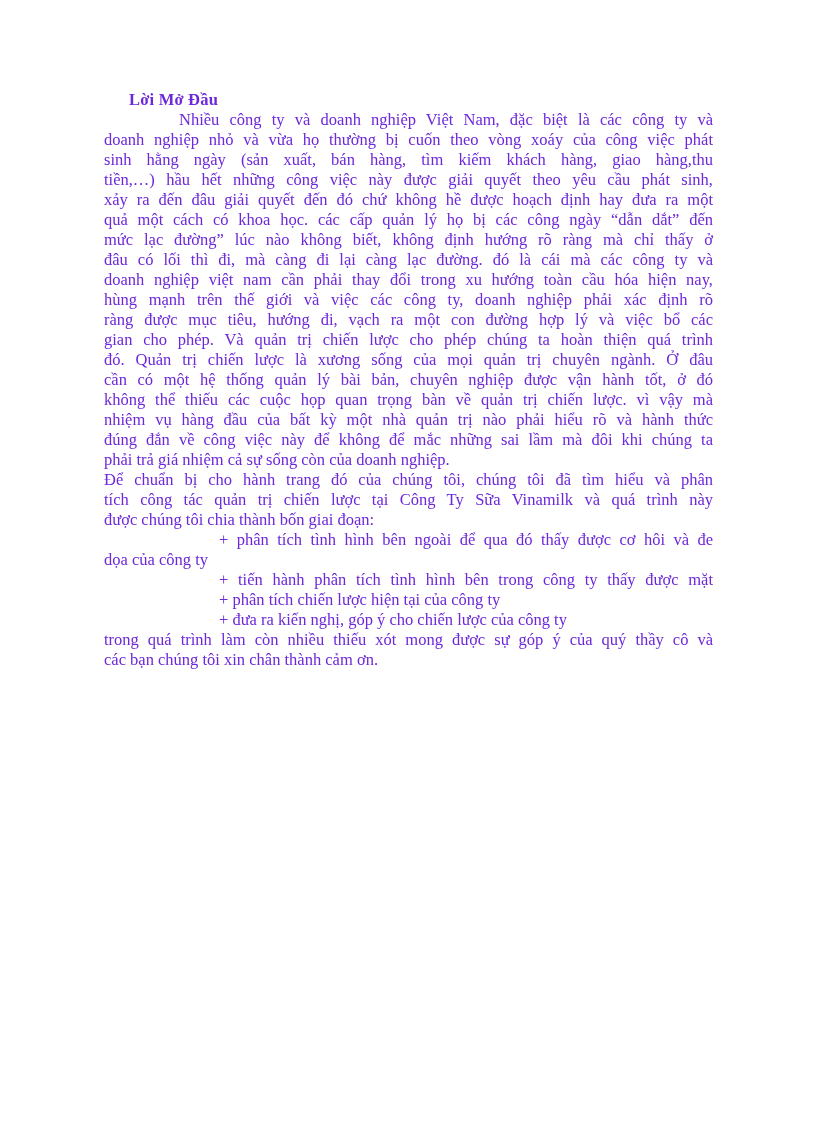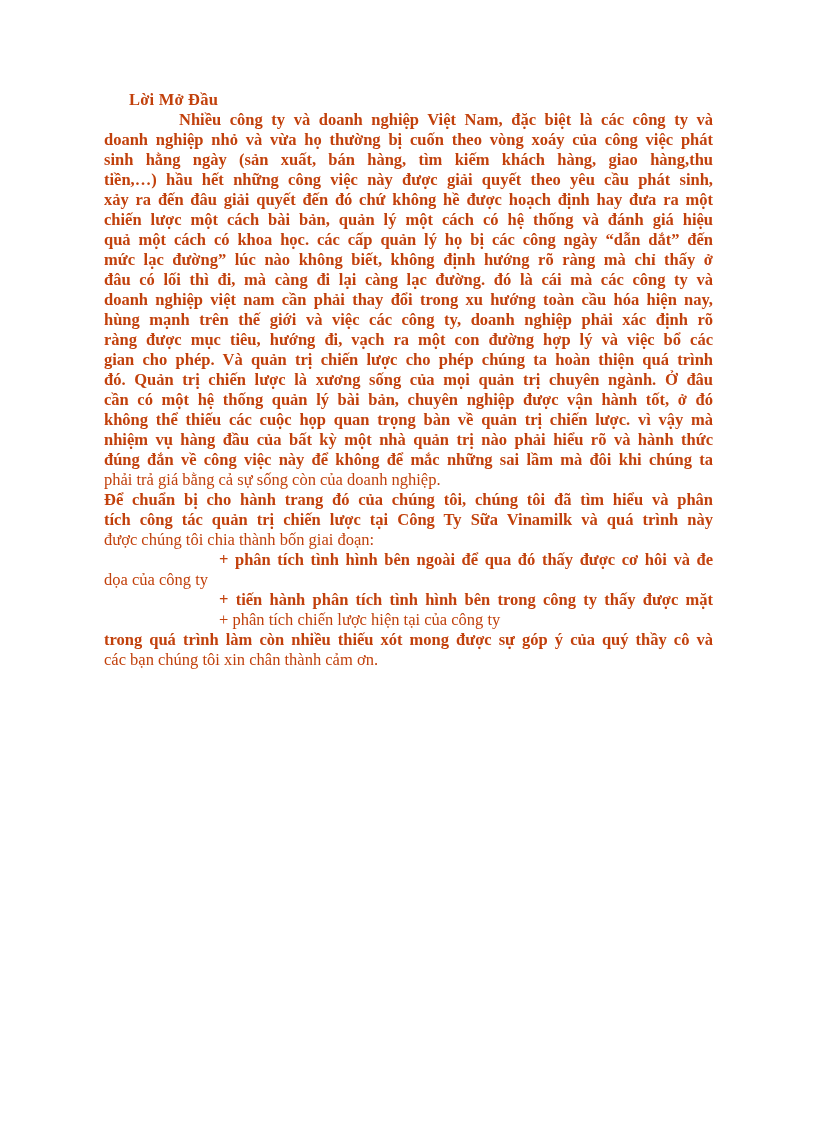--- a/index.html
+++ b/index.html
@@ -6,39 +6,38 @@
     margin: 0;
     padding: 0;
     background: #ffffff;
   }
   .page {
     position: relative;
     width: 816px;
     height: 1123px;
     background: #ffffff;
     font-family: "Liberation Serif", "DejaVu Serif", serif;
-    color: #c2410c;
+    color: #6d28d9;
     overflow: hidden;
   }
   .content {
     position: absolute;
     left: 104px;
     top: 90px;
     width: 609px;
     font-size: 16.5px;
     line-height: 20px;
   }
   .line {
     min-height: 20px;
     text-align: left;
   }
   .line.j {
     text-align: justify;
     text-align-last: justify;
-    font-weight: bold;
   }
   .line.title {
     font-weight: 700;
     padding-left: 25px;
     letter-spacing: 0.2px;
   }
   .line.ind-first {
     padding-left: 75px;
   }
   .line.ind-tab {
@@ -49,37 +48,37 @@
 <body>
 
 <div class="page">
   <div class="content">
       <div class="line title">Lời Mở Đầu</div>
       <div class="line j ind-first">Nhiều công ty và doanh nghiệp Việt Nam, đặc biệt là các công ty và</div>
       <div class="line j">doanh nghiệp nhỏ và vừa họ thường bị cuốn theo vòng xoáy của công việc phát</div>
       <div class="line j">sinh hằng ngày (sản xuất, bán hàng, tìm kiếm khách hàng, giao hàng,thu</div>
       <div class="line j">tiền,…) hầu hết những công việc này được giải quyết theo yêu cầu phát sinh,</div>
       <div class="line j">xảy ra đến đâu giải quyết đến đó chứ không hề được hoạch định hay đưa ra một</div>
-      <div class="line j">chiến lược một cách bài bản, quản lý một cách có hệ thống và đánh giá hiệu</div>
       <div class="line j">quả một cách có khoa học. các cấp quản lý họ bị các công ngày “dẫn dắt” đến</div>
       <div class="line j">mức lạc đường” lúc nào không biết, không định hướng rõ ràng mà chỉ thấy ở</div>
       <div class="line j">đâu có lối thì đi, mà càng đi lại càng lạc đường. đó là cái mà các công ty và</div>
       <div class="line j">doanh nghiệp việt nam cần phải thay đổi trong xu hướng toàn cầu hóa hiện nay,</div>
       <div class="line j">hùng mạnh trên thế giới và việc các công ty, doanh nghiệp phải xác định rõ</div>
       <div class="line j">ràng được mục tiêu, hướng đi, vạch ra một con đường hợp lý và việc bổ các</div>
       <div class="line j">gian cho phép. Và quản trị chiến lược cho phép chúng ta hoàn thiện quá trình</div>
       <div class="line j">đó. Quản trị chiến lược là xương sống của mọi quản trị chuyên ngành. Ở đâu</div>
       <div class="line j">cần có một hệ thống quản lý bài bản, chuyên nghiệp được vận hành tốt, ở đó</div>
       <div class="line j">không thể thiếu các cuộc họp quan trọng bàn về quản trị chiến lược. vì vậy mà</div>
       <div class="line j">nhiệm vụ hàng đầu của bất kỳ một nhà quản trị nào phải hiểu rõ và hành thức</div>
       <div class="line j">đúng đắn về công việc này để không để mắc những sai lầm mà đôi khi chúng ta</div>
-      <div class="line">phải trả giá bằng cả sự sống còn của doanh nghiệp.</div>
+      <div class="line">phải trả giá nhiệm cả sự sống còn của doanh nghiệp.</div>
       <div class="line j">Để chuẩn bị cho hành trang đó của chúng tôi, chúng tôi đã tìm hiểu và phân</div>
       <div class="line j">tích công tác quản trị chiến lược tại Công Ty Sữa Vinamilk và quá trình này</div>
       <div class="line">được chúng tôi chia thành bốn giai đoạn:</div>
       <div class="line j ind-tab">+ phân tích tình hình bên ngoài để qua đó thấy được cơ hôi và đe</div>
       <div class="line">dọa của công ty</div>
       <div class="line j ind-tab">+ tiến hành phân tích tình hình bên trong công ty thấy được mặt</div>
       <div class="line ind-tab">+ phân tích chiến lược hiện tại của công ty</div>
+      <div class="line ind-tab">+ đưa ra kiến nghị, góp ý cho chiến lược của công ty</div>
       <div class="line j">trong quá trình làm còn nhiều thiếu xót mong được sự góp ý của quý thầy cô và</div>
       <div class="line">các bạn chúng tôi xin chân thành cảm ơn.</div>
     </div>
 </div>
 
 </body></html>

